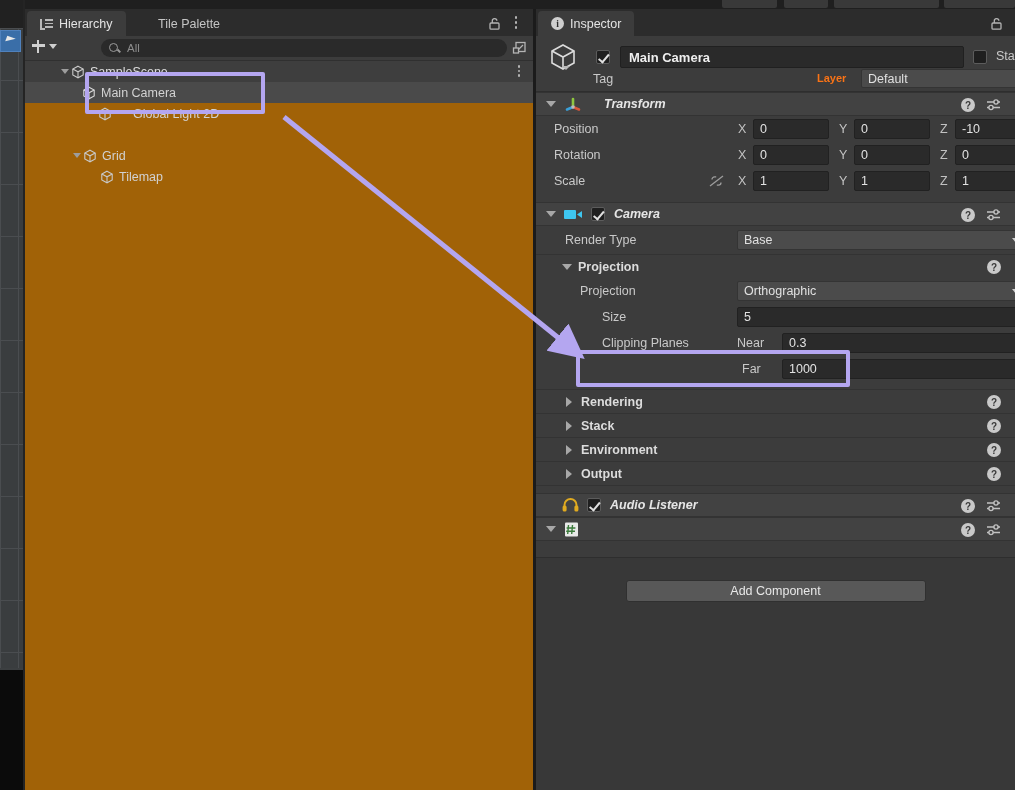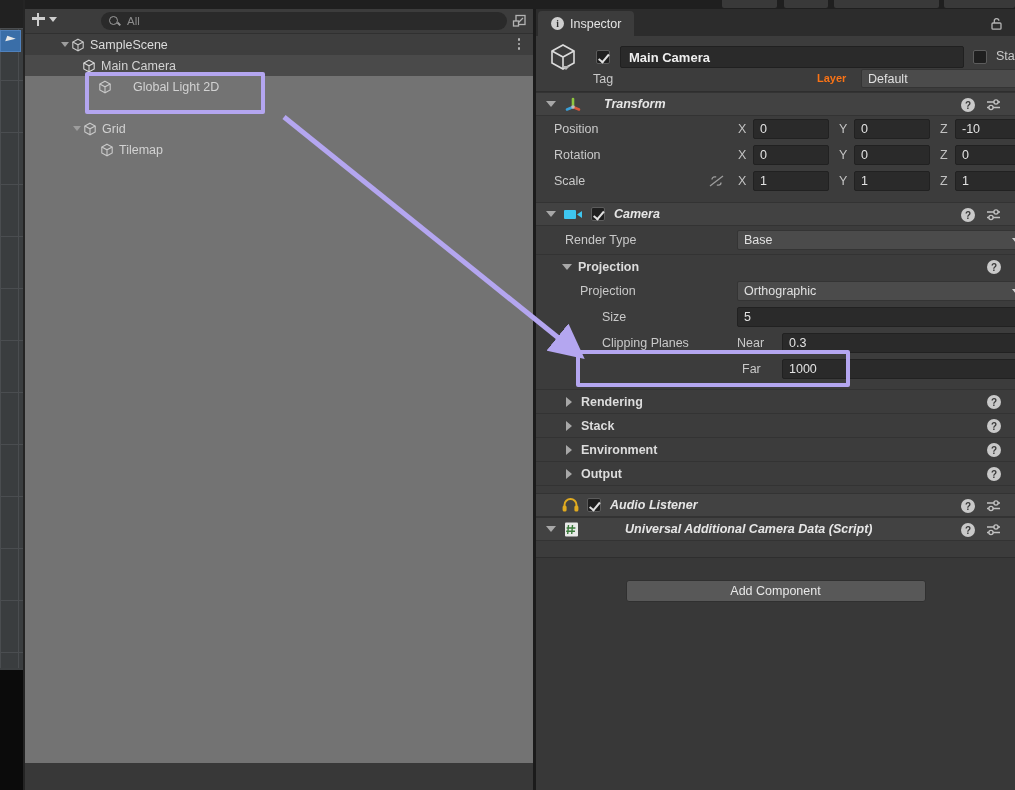--- a/index.html
+++ b/index.html
@@ -128,21 +128,21 @@
   .search-glyph::after {
     content: ""; position: absolute; left: 7.5px; top: 8px; width: 4px; height: 1.6px;
     background: #9a9a9a; transform: rotate(45deg);
   }
   .search-ph { font-size: 11.5px; color: #8c8c8c; }
   .expand-icon {
     position: absolute; right: 5px; top: 4px; width: 16px; height: 16px;
   }
 
   
-  .tree { position: relative; background: #737373; height: 729px; }
+  .tree { position: relative; background: #a16207; height: 729px; }
   .row {
     position: absolute; left: 0; width: 508px; height: 21px;
     display: flex; align-items: center; font-size: 12.5px; color: #d2d2d2;
   }
   .row.selected { background: #4a4a4a; }
   .row.scene-row { background: #3e3e3e; color: #dcdcdc; font-weight: normal; }
   .disclose {
     width: 0; height: 0; margin-right: 2px;
     border-left: 4.5px solid transparent; border-right: 4.5px solid transparent;
     border-top: 5px solid #9d9d9d;
@@ -275,20 +275,44 @@
   <div class="scene-strip">
     <div class="scene-grid"></div>
     <div class="scene-dark-bottom"></div>
     <div class="scene-top-black"></div>
     <div class="scene-toolbtn"></div>
   </div>
   <div class="scene-edge"></div>
 
   <div class="hierarchy">
 
+    <div class="tabbar">
+      <div class="tab active tab-hierarchy">
+        <span class="icon-hier">
+            <i></i>
+            <i></i>
+            <i></i>
+          </span>
+        <span>Hierarchy</span>
+      </div>
+      <div class="tab tab-tile">
+        <span>Tile Palette</span>
+      </div>
+      <div class="lock-icon" style="right:32px;">
+        <svg width="13" height="13" viewBox="0 0 13 13">
+          <rect x="2" y="6" width="9" height="6.2" rx="1" fill="none" stroke="#b4b4b4" stroke-width="1.3"></rect>
+          <path d="M4.3 6 V4 a2.3 2.3 0 0 1 4.6 -0.3" fill="none" stroke="#b4b4b4" stroke-width="1.3"></path>
+        </svg>
+      </div>
+      <div class="kebab" style="right:10px;">
+        <span></span>
+          <span></span>
+          <span></span>
+      </div>
+    </div>
 
     <div class="h-toolbar">
       <div class="add-btn">
         <span class="plus"></span>
         <span class="caret-dn"></span>
       </div>
       <div class="search-box">
         <span class="search-glyph"></span>
         <span class="search-ph">All</span>
       </div>
@@ -586,21 +610,20 @@
 
     <div class="comp">
       <div class="comp-header">
         <span class="tri"></span>
         <span style="margin-right:46px;display:flex;">
           <svg width="15" height="15" viewBox="0 0 15 15">
             <rect x="1" y="0.6" width="13" height="13.8" rx="1" fill="#e8e8e8"></rect>
             <path d="M4.5 3 L3.7 12 M8.5 3 L7.7 12 M2.6 6 H11.4 M2.2 9.2 H11" stroke="#3a7a3a" stroke-width="1.4"></path>
           </svg>
         </span>
-        <span class="comp-title">Universal Additional Camera Data (Script)</span>
         <span class="help-icon" style="right:40px;">?</span>
         <span class="pref-icon" style="right:14px;">
           <svg width="15" height="14" viewBox="0 0 15 14">
             <path d="M1 4 H14 M1 9.5 H14" stroke="#c2c2c2" stroke-width="1.4"></path>
             <circle cx="10" cy="4" r="2.1" fill="#424242" stroke="#c2c2c2" stroke-width="1.4"></circle>
             <circle cx="5" cy="9.5" r="2.1" fill="#424242" stroke="#c2c2c2" stroke-width="1.4"></circle>
           </svg>
         </span>
       </div>
       <div style="height:16px;background:#3c3c3c;"></div>

